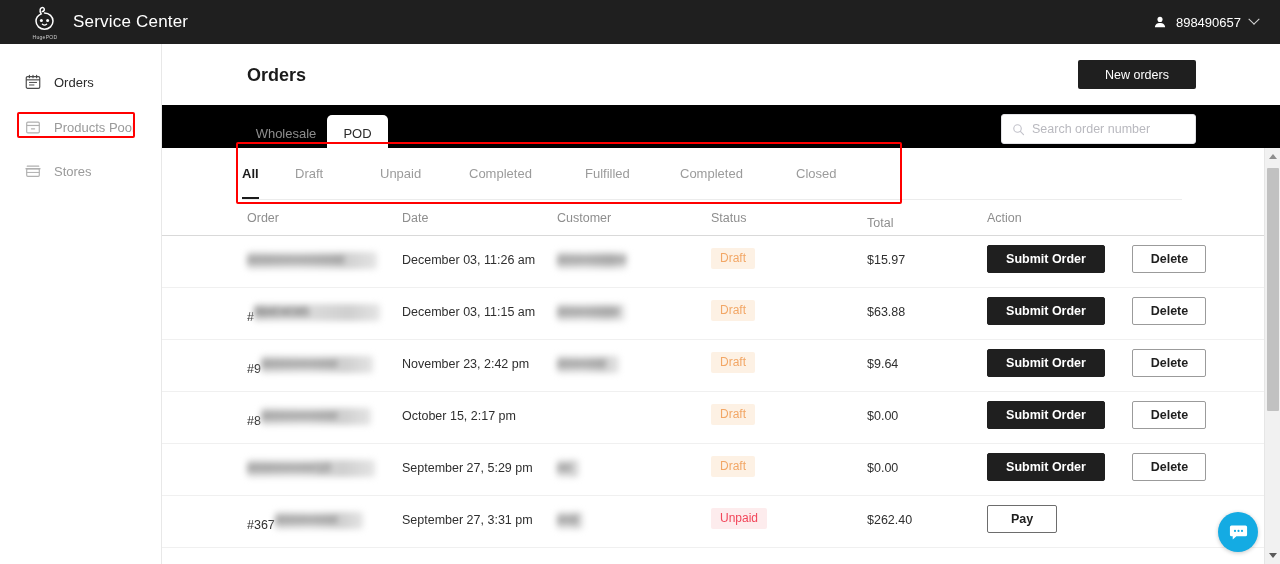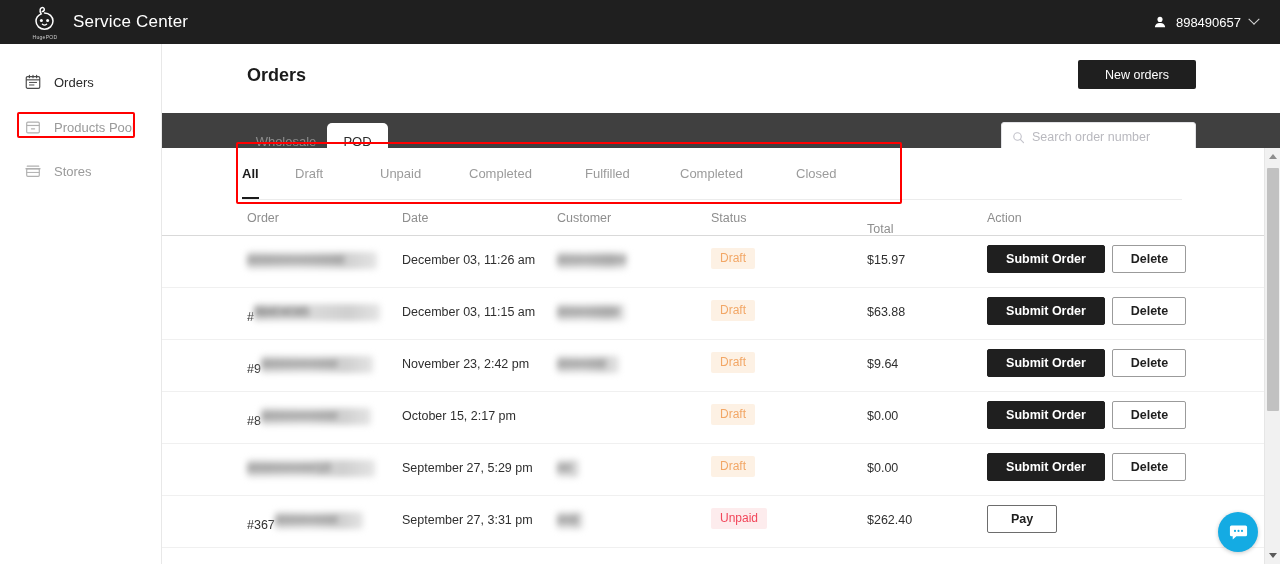--- a/index.html
+++ b/index.html
@@ -80,23 +80,23 @@
   }
   .new-orders-btn {
     position: absolute; right: 84px; top: 16px;
     width: 118px; height: 29px;
     background: #1f1f1f; color: #ffffff;
     font-size: 12.5px; border: none; border-radius: 2px;
     cursor: pointer; font-family: "Liberation Sans", sans-serif;
   }
 
   .tabstrip {
-    position: absolute; top: 69px; left: 0;
+    position: absolute; top: 61px; left: 0;
     width: 1118px; height: 47px;
-    background: #404040;
+    background: #000000;
   }
   .chan-tab {
     position: absolute; bottom: 0; height: 37px;
     display: flex; align-items: center; justify-content: center;
     font-size: 13px; color: #8d8d8d; cursor: pointer;
   }
   .chan-tab.active {
     background: #ffffff; color: #2b2b2b;
     border-radius: 5px 5px 0 0;
   }
@@ -181,21 +181,21 @@
   .badge-draft  { background: #fdf1e4; color: #f2a766; }
   .badge-unpaid { background: #fdeced; color: #f2465a; }
 
   .btn {
     display: inline-block; height: 28px; line-height: 26px;
     text-align: center; font-size: 12.5px; font-weight: bold;
     border-radius: 2px; cursor: pointer; vertical-align: top;
     font-family: "Liberation Sans", sans-serif;
   }
   .btn-dark { background: #1f1f1f; color: #ffffff; width: 118px; border: 1px solid #1f1f1f; }
-  .btn-light { background: #ffffff; color: #1f1f1f; width: 74px; border: 1px solid #9b9b9b; margin-left: 4px; }
+  .btn-light { background: #ffffff; color: #1f1f1f; width: 74px; border: 1px solid #9b9b9b; margin-left: 24px; }
   .btn-pay { background: #ffffff; color: #1f1f1f; width: 70px; border: 1px solid #6d6d6d; }
 
   
   .scrollbar {
     position: absolute; top: 148px; right: 0;
     width: 16px; height: 416px;
     background: #f1f1f1; border-left: 1px solid #e6e6e6;
   }
   .sb-arrow {
     position: absolute; left: 0; width: 16px; height: 17px;
@@ -335,21 +335,21 @@
     </div>
     <div class="filters-hilite"></div>
 
     <div class="table">
 
       <div class="thead">
         <div class="th c-order" style="top:11px;">Order</div>
         <div class="th c-date" style="top:11px;">Date</div>
         <div class="th c-cust" style="top:11px;">Customer</div>
         <div class="th c-status" style="top:11px;">Status</div>
-        <div class="th c-total" style="top:22px;">Total</div>
+        <div class="th c-total" style="top:16px;">Total</div>
         <div class="th c-action" style="top:11px;">Action</div>
       </div>
 
       <div class="trow">
         <div class="cell c-order">
           <span class="prefix"></span><span class="blur" style="width:130px;">##############</span>
         </div>
         <div class="cell c-date">December 03, 11:26 am</div>
         <div class="cell c-cust">
           <span class="blur" style="width:70px;">##########</span>

